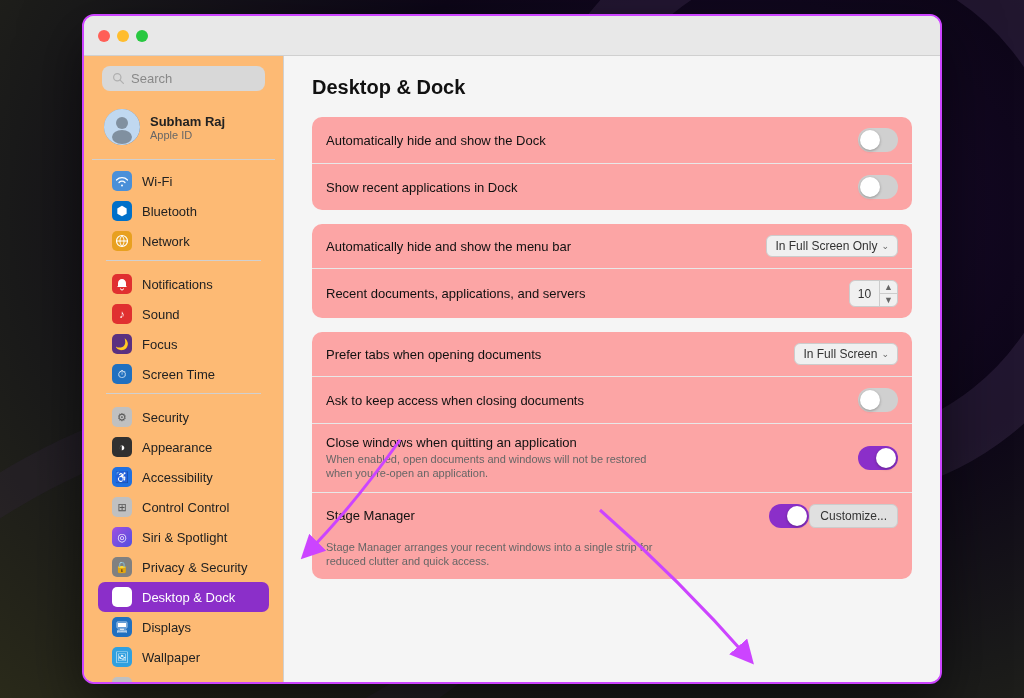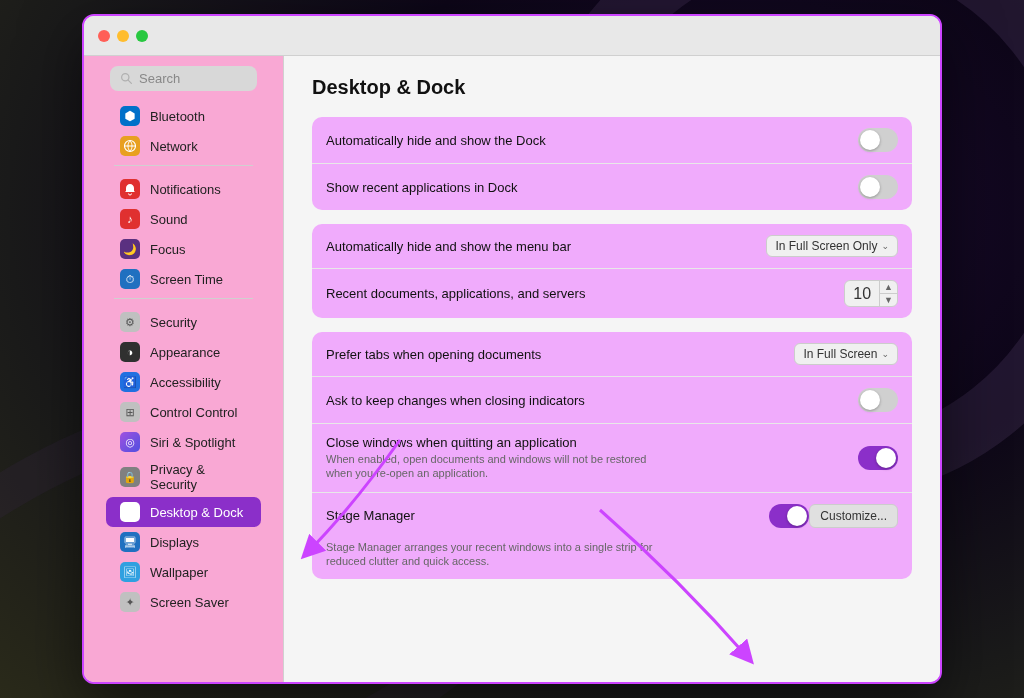--- a/index.html
+++ b/index.html
@@ -69,22 +69,22 @@
     .tl-red { background: #ff5f57; }
     .tl-yellow { background: #ffbd2e; }
     .tl-green { background: #28c840; }
     .content {
       display: flex;
       flex: 1;
       overflow: hidden;
     }
     .sidebar {
       width: 200px;
-      background: #f9a8d4;
-      padding: 10px 16px;
+      background: #fdba74;
+      padding: 10px 8px;
       overflow-y: auto;
       flex-shrink: 0;
       border-right: 1px solid #d0d0d0;
     }
     .search-bar {
       margin: 0 10px 10px;
       background: #d8d8d8;
       border-radius: 8px;
       display: flex;
       align-items: center;
@@ -178,21 +178,21 @@
       margin-bottom: 18px;
     }
     .section-label {
       font-size: 13px;
       font-weight: 600;
       color: #444;
       margin-bottom: 8px;
       margin-top: 16px;
     }
     .settings-group {
-      background: #f0abfc;
+      background: #fca5a5;
       border-radius: 10px;
       overflow: hidden;
       margin-bottom: 14px;
     }
     .setting-row {
       display: flex;
       align-items: center;
       justify-content: space-between;
       padding: 11px 14px;
       border-bottom: 1px solid #e8e8e8;
@@ -247,21 +247,21 @@
       display: flex;
       align-items: center;
       background: #f0f0f0;
       border: 1px solid #ccc;
       border-radius: 6px;
       overflow: hidden;
       font-size: 12px;
     }
     .stepper-val {
       padding: 3px 8px;
-      font-size: 16px;
+      font-size: 12px;
       color: #333;
     }
     .stepper-arrows {
       display: flex;
       flex-direction: column;
       border-left: 1px solid #ccc;
     }
     .stepper-arrow {
       padding: 1px 4px;
       font-size: 9px;
@@ -321,22 +321,45 @@
     <div class="sidebar">
 
       <div class="search-bar">
         <svg class="search-icon-svg" viewBox="0 0 16 16" fill="none">
           <circle cx="6.5" cy="6.5" r="4.5" stroke="#888" stroke-width="1.5"></circle>
           <line x1="10" y1="10" x2="14" y2="14" stroke="#888" stroke-width="1.5" stroke-linecap="round"></line>
         </svg>
         <span class="search-text">Search</span>
       </div>
 
+      <div class="user-section">
+        <div class="avatar">
+          <svg width="36" height="36" viewBox="0 0 36 36">
+            <circle cx="18" cy="18" r="18" fill="#c0d8f0"></circle>
+            <circle cx="18" cy="14" r="6" fill="#8090a0"></circle>
+            <ellipse cx="18" cy="28" rx="10" ry="7" fill="#8090a0"></ellipse>
+          </svg>
+        </div>
+        <div class="user-info">
+          <span class="user-name">Subham Raj</span>
+          <span class="user-sub">Apple ID</span>
+        </div>
+      </div>
 
       <div class="sidebar-group">
+        <div class="sidebar-item">
+          <div class="item-icon icon-wifi">
+            <svg width="14" height="14" viewBox="0 0 14 14" fill="none">
+              <path d="M7 10.5a1 1 0 100 2 1 1 0 000-2z" fill="white"></path>
+              <path d="M4 8.5c.8-.8 1.9-1.3 3-1.3s2.2.5 3 1.3" stroke="white" stroke-width="1.2" fill="none" stroke-linecap="round"></path>
+              <path d="M1.5 6c1.5-1.5 3.4-2.3 5.5-2.3s4 .8 5.5 2.3" stroke="white" stroke-width="1.2" fill="none" stroke-linecap="round"></path>
+            </svg>
+          </div>
+          <span>Wi-Fi</span>
+        </div>
         <div class="sidebar-item">
           <div class="item-icon icon-bluetooth">
             <span style="color:white;font-size:12px;font-weight:bold;">⬢</span>
           </div>
           <span>Bluetooth</span>
         </div>
         <div class="sidebar-item">
           <div class="item-icon icon-network">
             <svg width="14" height="14" viewBox="0 0 14 14" fill="white">
               <circle cx="7" cy="7" r="5.5" stroke="white" stroke-width="1.2" fill="none"></circle>
@@ -488,21 +511,21 @@
 
       <div class="settings-group">
         <div class="setting-row">
           <span class="setting-label">Prefer tabs when opening documents</span>
           <div class="select-control">
             <span>In Full Screen</span>
             <span style="font-size:9px;color:#666;">⌄</span>
           </div>
         </div>
         <div class="setting-row">
-          <span class="setting-label">Ask to keep changes when closing indicators</span>
+          <span class="setting-label">Ask to keep access when closing documents</span>
           <div class="toggle off"></div>
         </div>
         <div class="setting-row">
           <div style="flex:1;">
             <div class="setting-label">Close windows when quitting an application</div>
             <div class="setting-sub">When enabled, open documents and windows will not be restored when you re-open an application.</div>
           </div>
           <div class="toggle on" style="margin-left:12px;"></div>
         </div>
         <div class="setting-row stage-manager-row">

